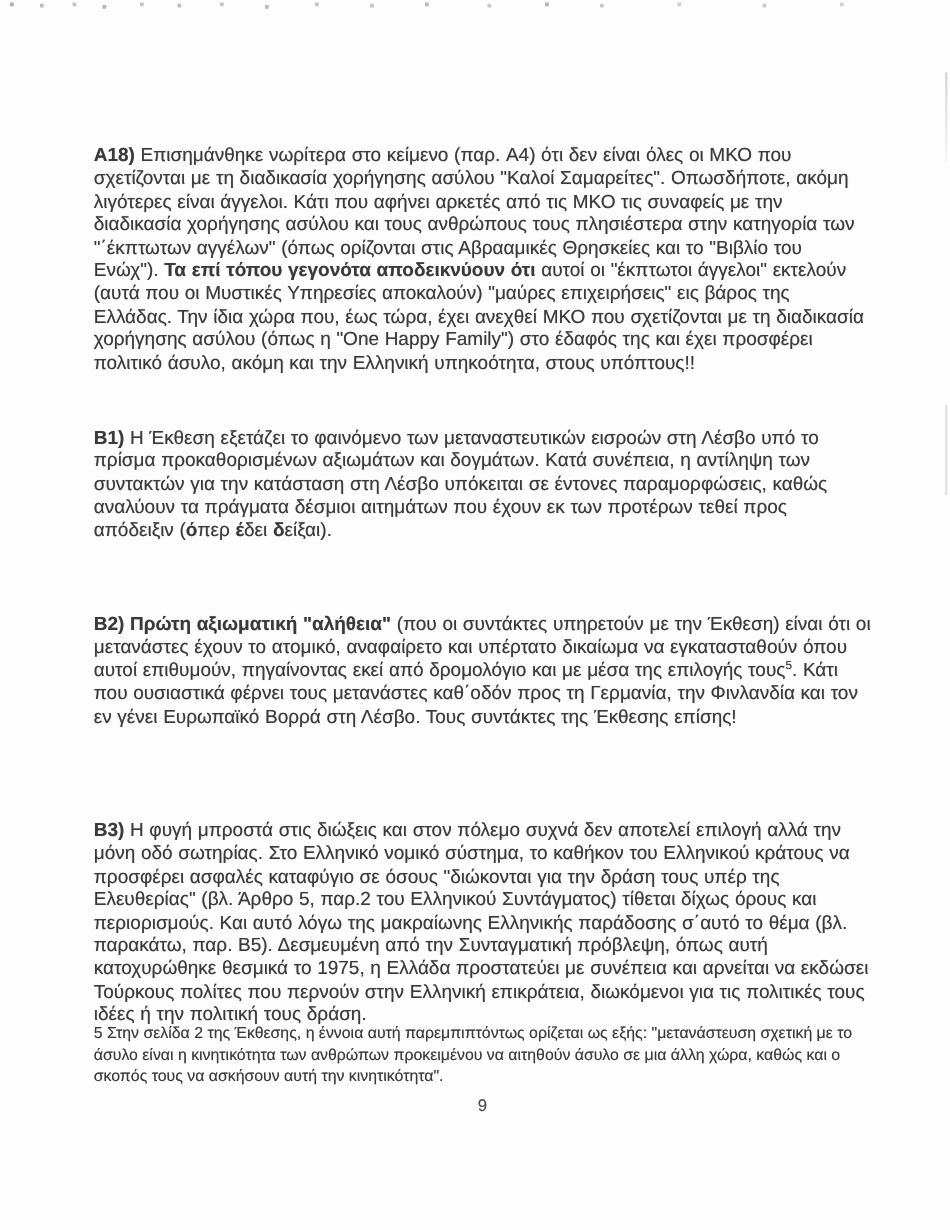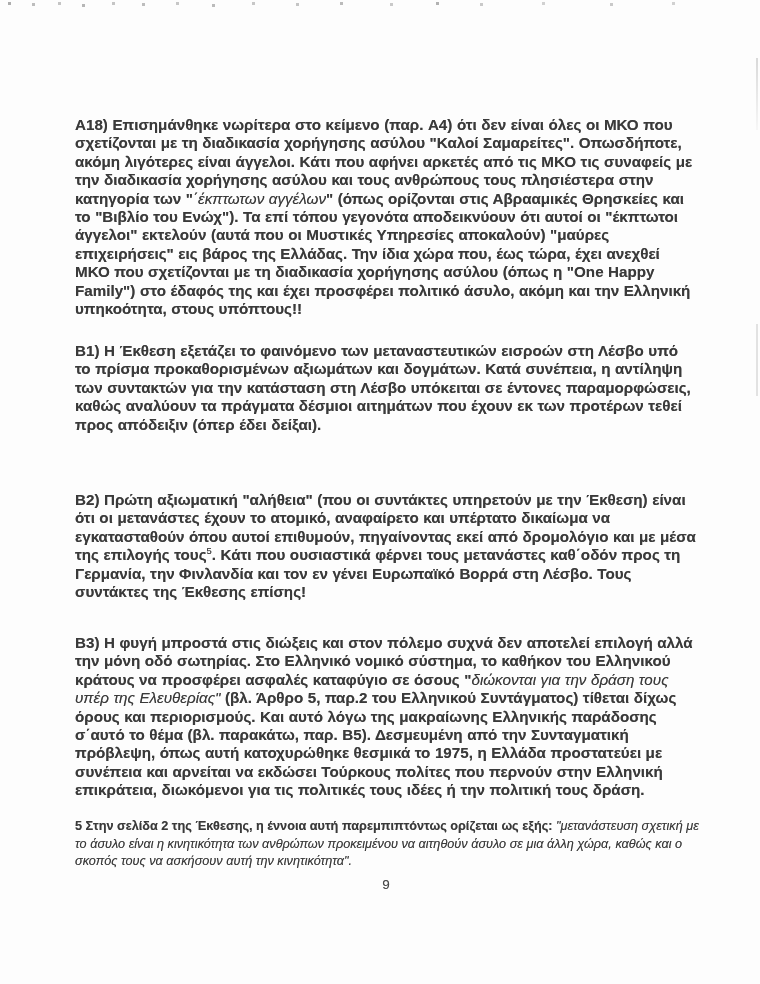--- a/index.html
+++ b/index.html
@@ -23,24 +23,24 @@
     font-size: 15.2px;
     line-height: 18.4px;
     color: var(--text-color, #3a3a3a);
     text-shadow: 0 0 0.6px rgba(70,70,70,0.6);
     text-align: left;
     word-spacing: 0.3px;
   }
   .p-a18 { top: 116px; }
   .p-b1  { top: 342px; }
   .p-b2  { top: 491px; }
-  .p-b3  { top: 634px; }
-  .seg-normal { font-weight: 700; font-style: normal; }
+  .p-b3  { top: 656px; }
+  .seg-normal { font-weight: 400; font-style: normal; }
   .seg-bold   { font-weight: 700; margin-top: 40px; }
-  .seg-italic { font-style: italic; }
+  .seg-italic { }
   .seg-sup    { vertical-align: super; font-size: 0.62em; line-height: 0; }
   .footnote {
     position: absolute;
     left: 75px;
     top: 818px;
     width: 626px;
     font-size: 12.7px;
     line-height: 17.6px;
     color: var(--text-color, #3f3f3f);
     text-shadow: 0 0 0.5px rgba(70,70,70,0.55);

